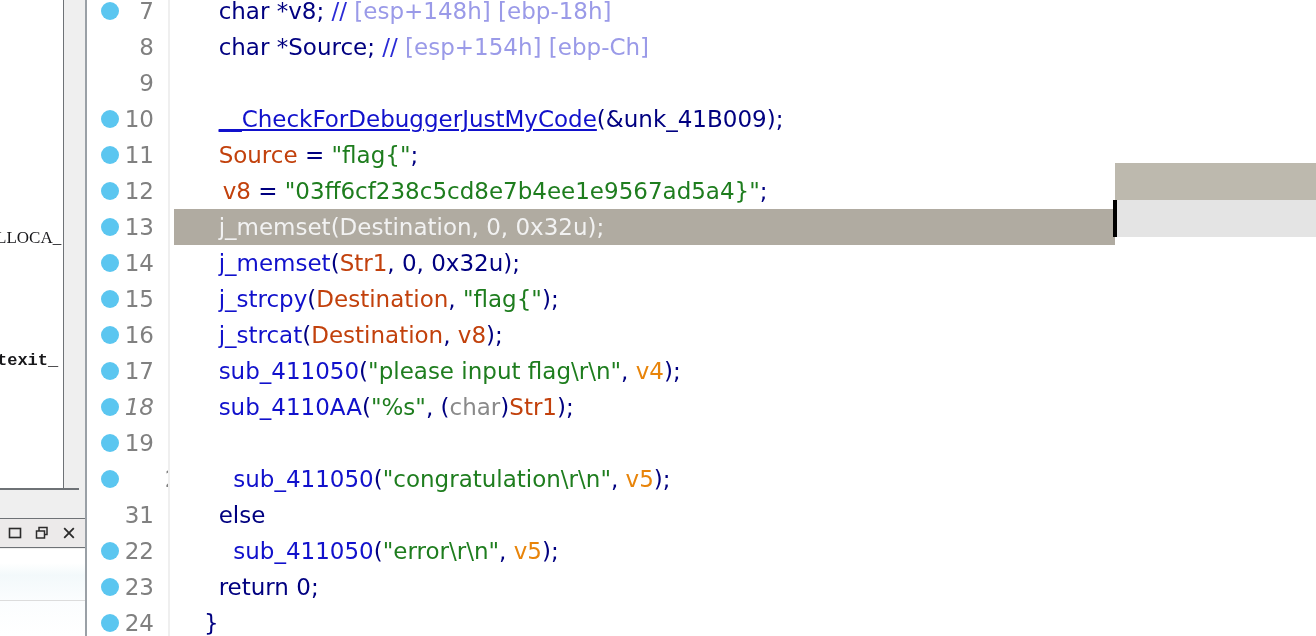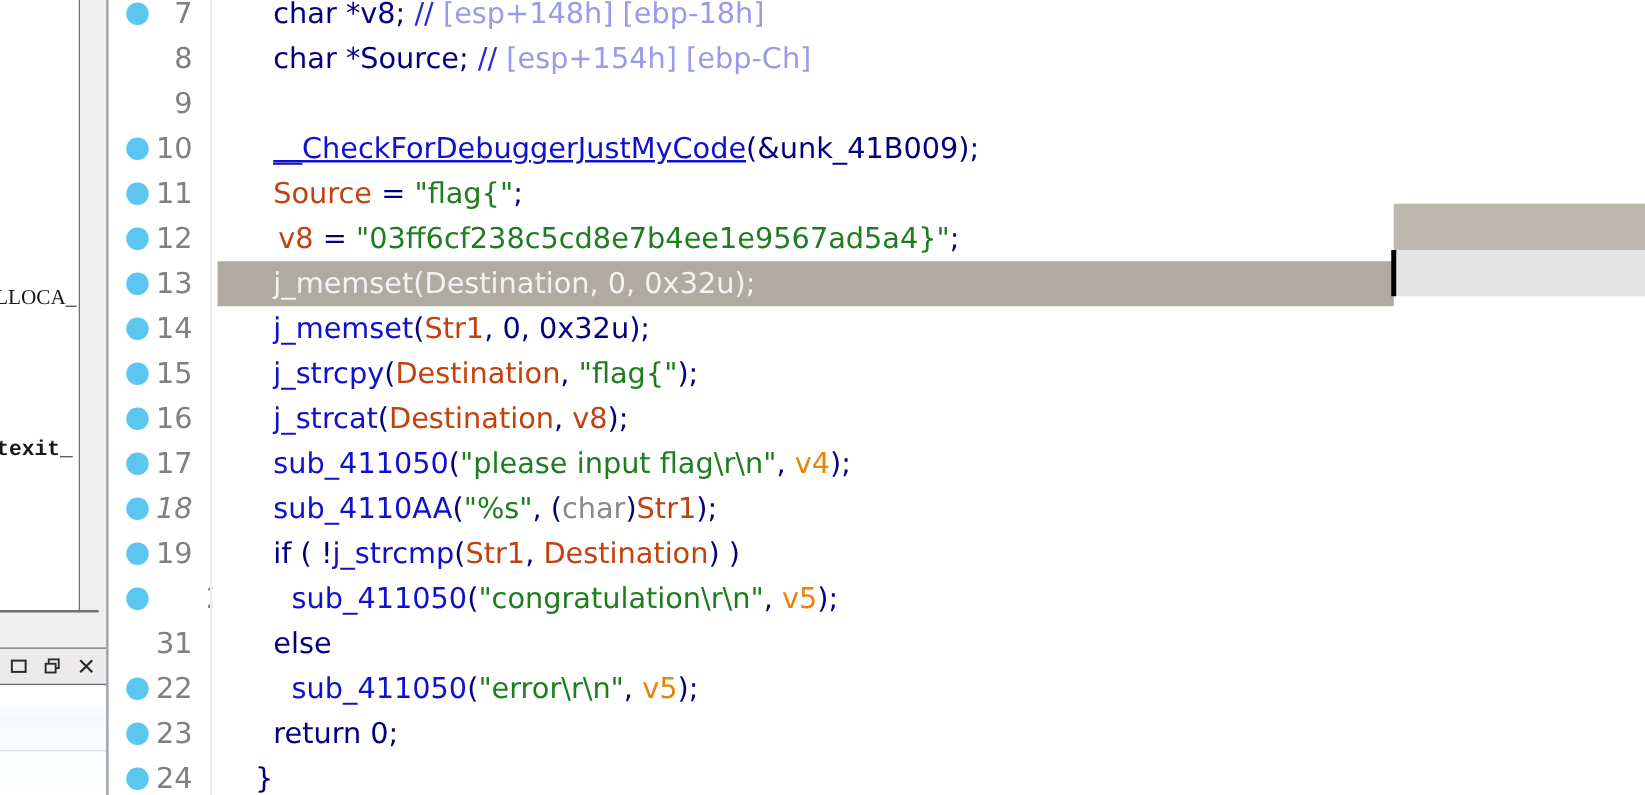--- a/index.html
+++ b/index.html
@@ -339,21 +339,20 @@
       <div class="code-line" style="top: 65px;"><span class="code-text" style="padding-left: 34px;"></span></div>
       <div class="code-line" style="top: 101px;"><span class="code-text" style="padding-left: 34px;"><span>  </span><span class="fn-u">__CheckForDebuggerJustMyCode</span><span class="kw">(&amp;unk_41B009);</span></span></div>
       <div class="code-line" style="top: 137px;"><span class="code-text" style="padding-left: 34px;"><span>  </span><span class="var">Source</span><span class="kw"> = </span><span class="str">"flag{"</span><span class="kw">;</span></span></div>
       <div class="code-line" style="top: 173px;"><span class="code-text" style="padding-left: 38px;"><span>  </span><span class="var">v8</span><span class="kw"> = </span><span class="str">"03ff6cf238c5cd8e7b4ee1e9567ad5a4}"</span><span class="kw">;</span></span></div>
       <div class="code-line current" style="top: 209px;"><div class="cur-hl"></div><span class="code-text" style="padding-left: 34px;"><span>  </span><span class="white">j_memset(Destination, 0, 0x32u);</span></span></div>
       <div class="code-line" style="top: 245px;"><span class="code-text" style="padding-left: 34px;"><span>  </span><span class="fn">j_memset</span><span class="kw">(</span><span class="var">Str1</span><span class="kw">, 0, 0x32u);</span></span></div>
       <div class="code-line" style="top: 281px;"><span class="code-text" style="padding-left: 34px;"><span>  </span><span class="fn">j_strcpy</span><span class="kw">(</span><span class="var">Destination</span><span class="kw">, </span><span class="str">"flag{"</span><span class="kw">);</span></span></div>
       <div class="code-line" style="top: 317px;"><span class="code-text" style="padding-left: 34px;"><span>  </span><span class="fn">j_strcat</span><span class="kw">(</span><span class="var">Destination</span><span class="kw">, </span><span class="var">v8</span><span class="kw">);</span></span></div>
       <div class="code-line" style="top: 353px;"><span class="code-text" style="padding-left: 34px;"><span>  </span><span class="fn">sub_411050</span><span class="kw">(</span><span class="str">"please input flag\r\n"</span><span class="kw">, </span><span class="orange">v4</span><span class="kw">);</span></span></div>
       <div class="code-line" style="top: 389px;"><span class="code-text" style="padding-left: 34px;"><span>  </span><span class="fn">sub_4110AA</span><span class="kw">(</span><span class="str">"%s"</span><span class="kw">, (</span><span class="cast">char</span><span class="kw">)</span><span class="var">Str1</span><span class="kw">);</span></span></div>
-      <div class="code-line" style="top: 425px;"><span class="code-text" style="padding-left: 34px;"><span>  </span><span class="kw">if ( !</span><span class="fn">j_strcmp</span><span class="kw">(</span><span class="var">Str1</span><span class="kw">, </span><span class="var">Destination</span><span class="kw">) )</span></span></div>
       <div class="code-line" style="top: 461px;"><span class="code-text" style="padding-left: 34px;"><span>    </span><span class="fn">sub_411050</span><span class="kw">(</span><span class="str">"congratulation\r\n"</span><span class="kw">, </span><span class="orange">v5</span><span class="kw">);</span></span></div>
       <div class="code-line" style="top: 497px;"><span class="code-text" style="padding-left: 34px;"><span>  </span><span class="kw">else</span></span></div>
       <div class="code-line" style="top: 533px;"><span class="code-text" style="padding-left: 34px;"><span>    </span><span class="fn">sub_411050</span><span class="kw">(</span><span class="str">"error\r\n"</span><span class="kw">, </span><span class="orange">v5</span><span class="kw">);</span></span></div>
       <div class="code-line" style="top: 569px;"><span class="code-text" style="padding-left: 34px;"><span>  </span><span class="kw">return 0;</span></span></div>
       <div class="code-line" style="top: 605px;"><span class="code-text" style="padding-left: 34px;"><span class="kw">}</span></span></div>
     </div>
 
   <div class="right-panel">
     <div class="rp-tan"></div>
     <div class="rp-gray"></div>

